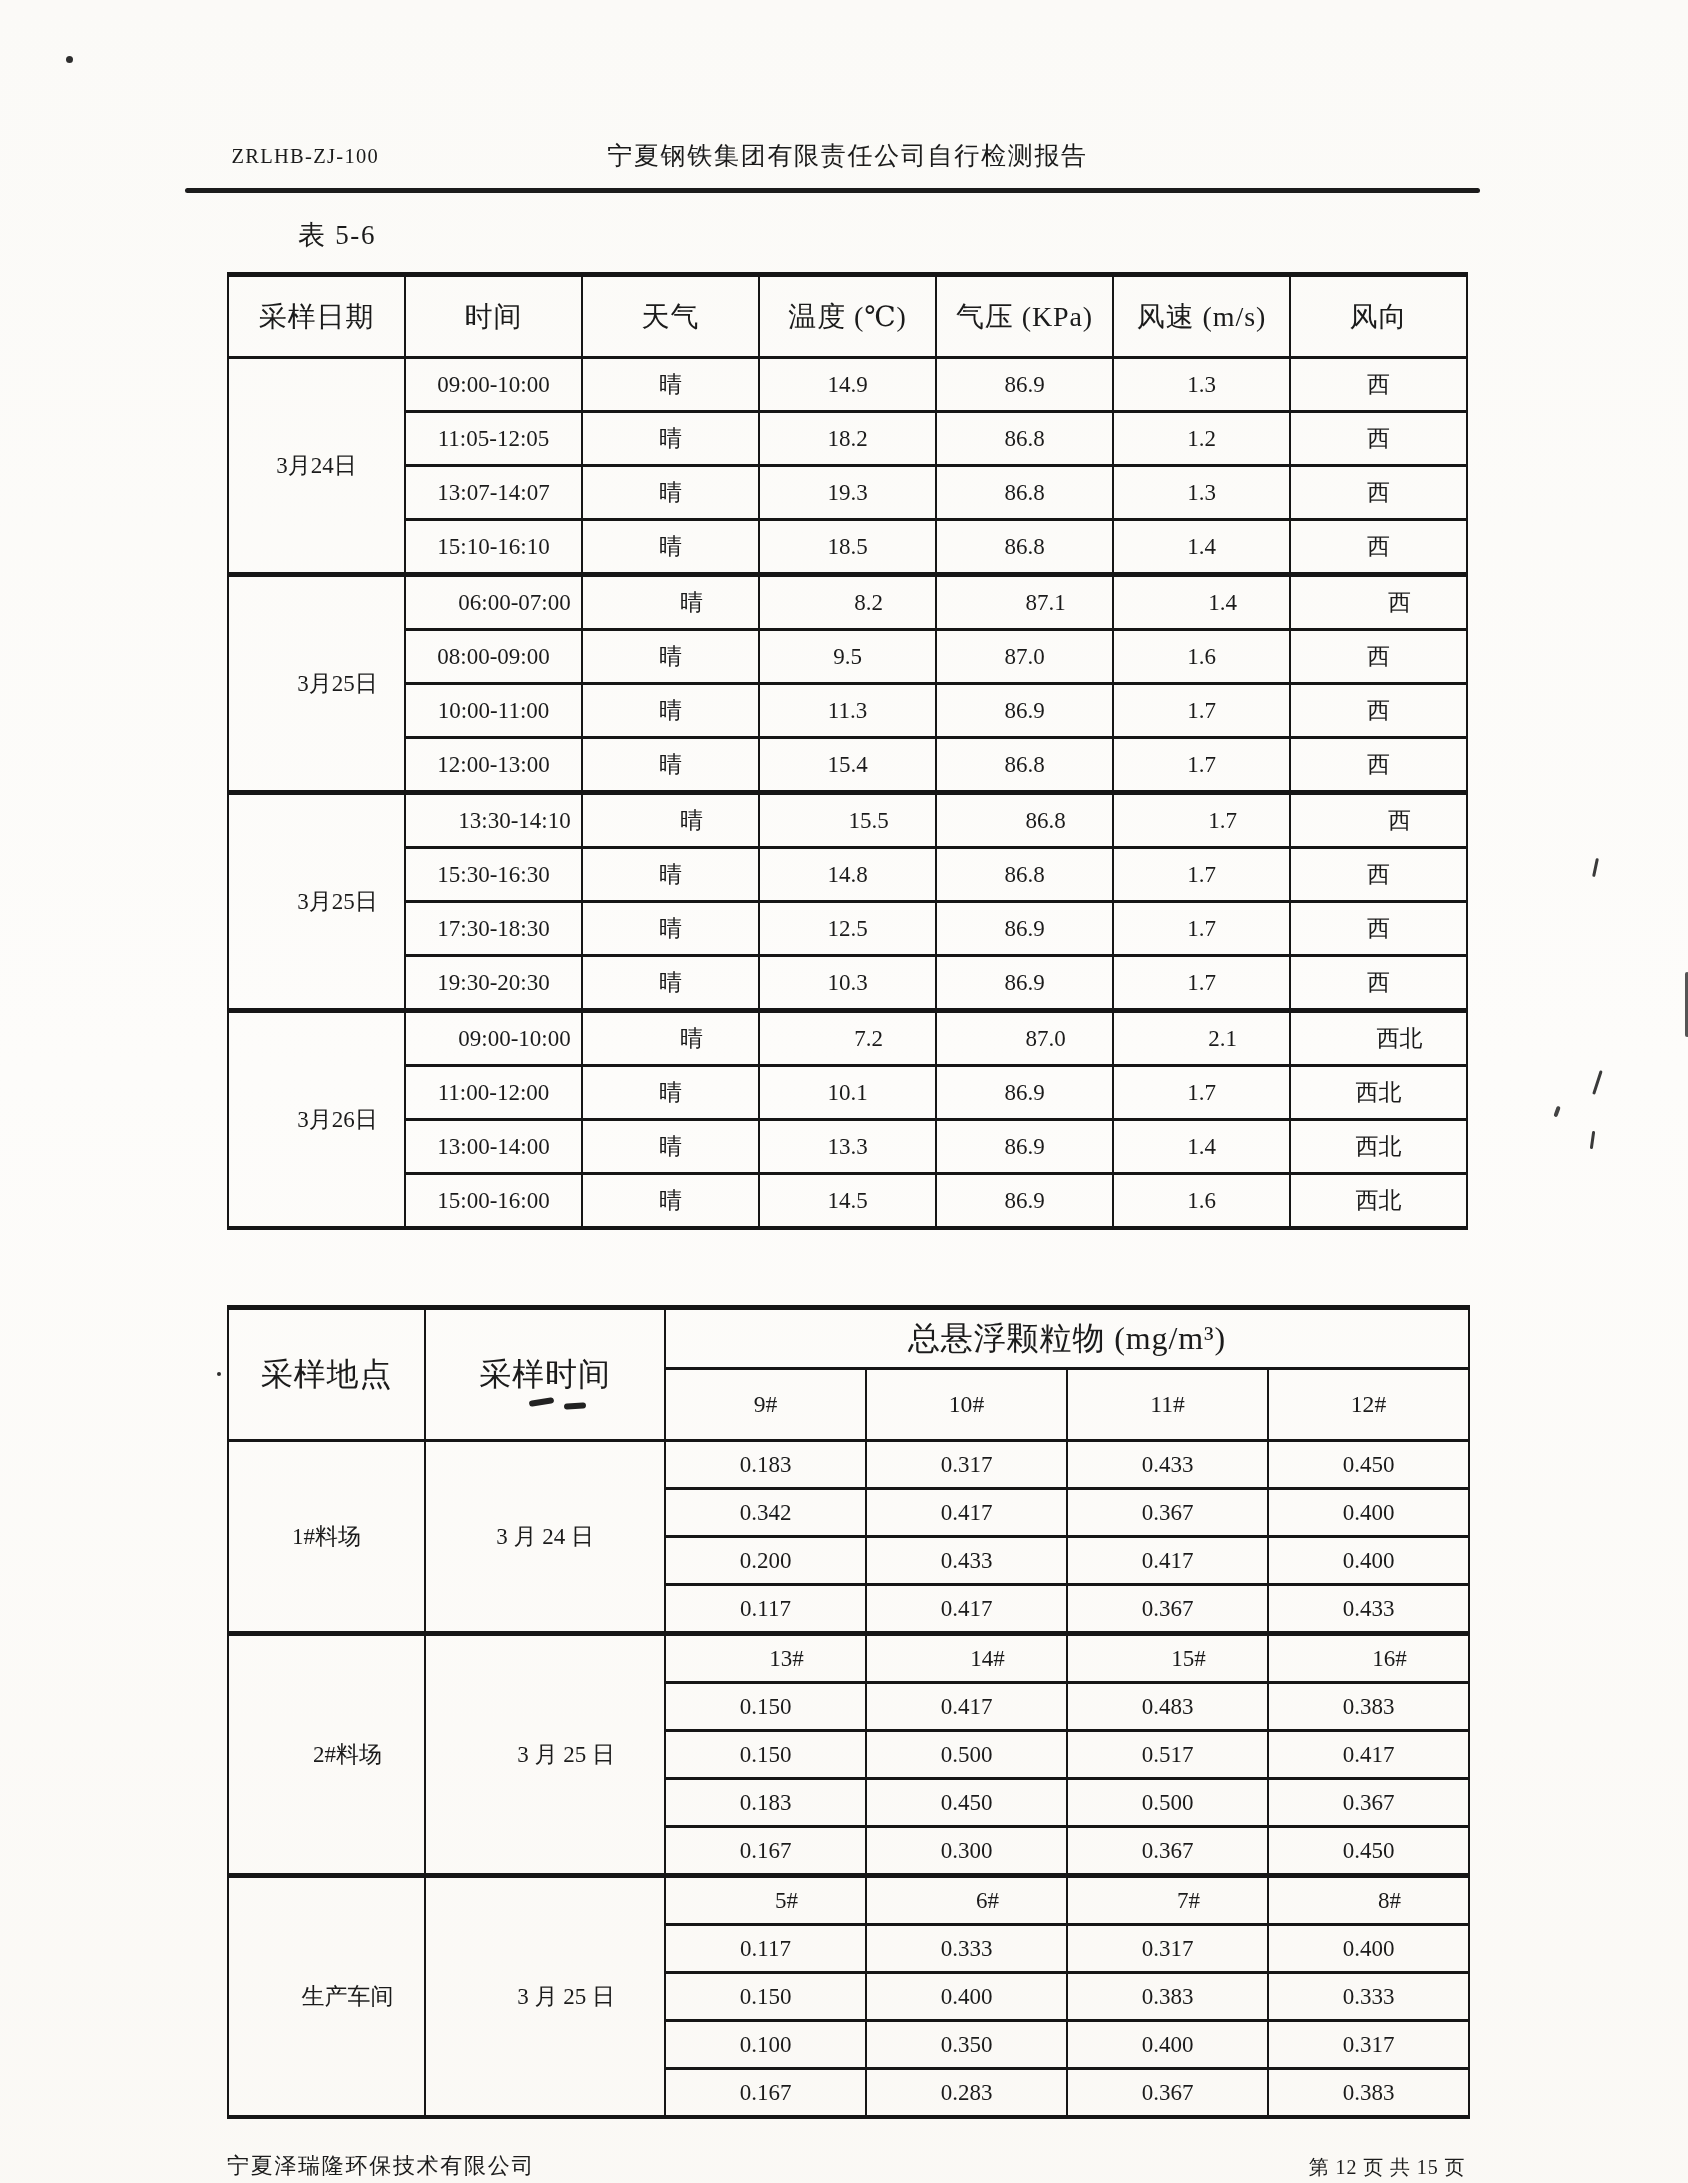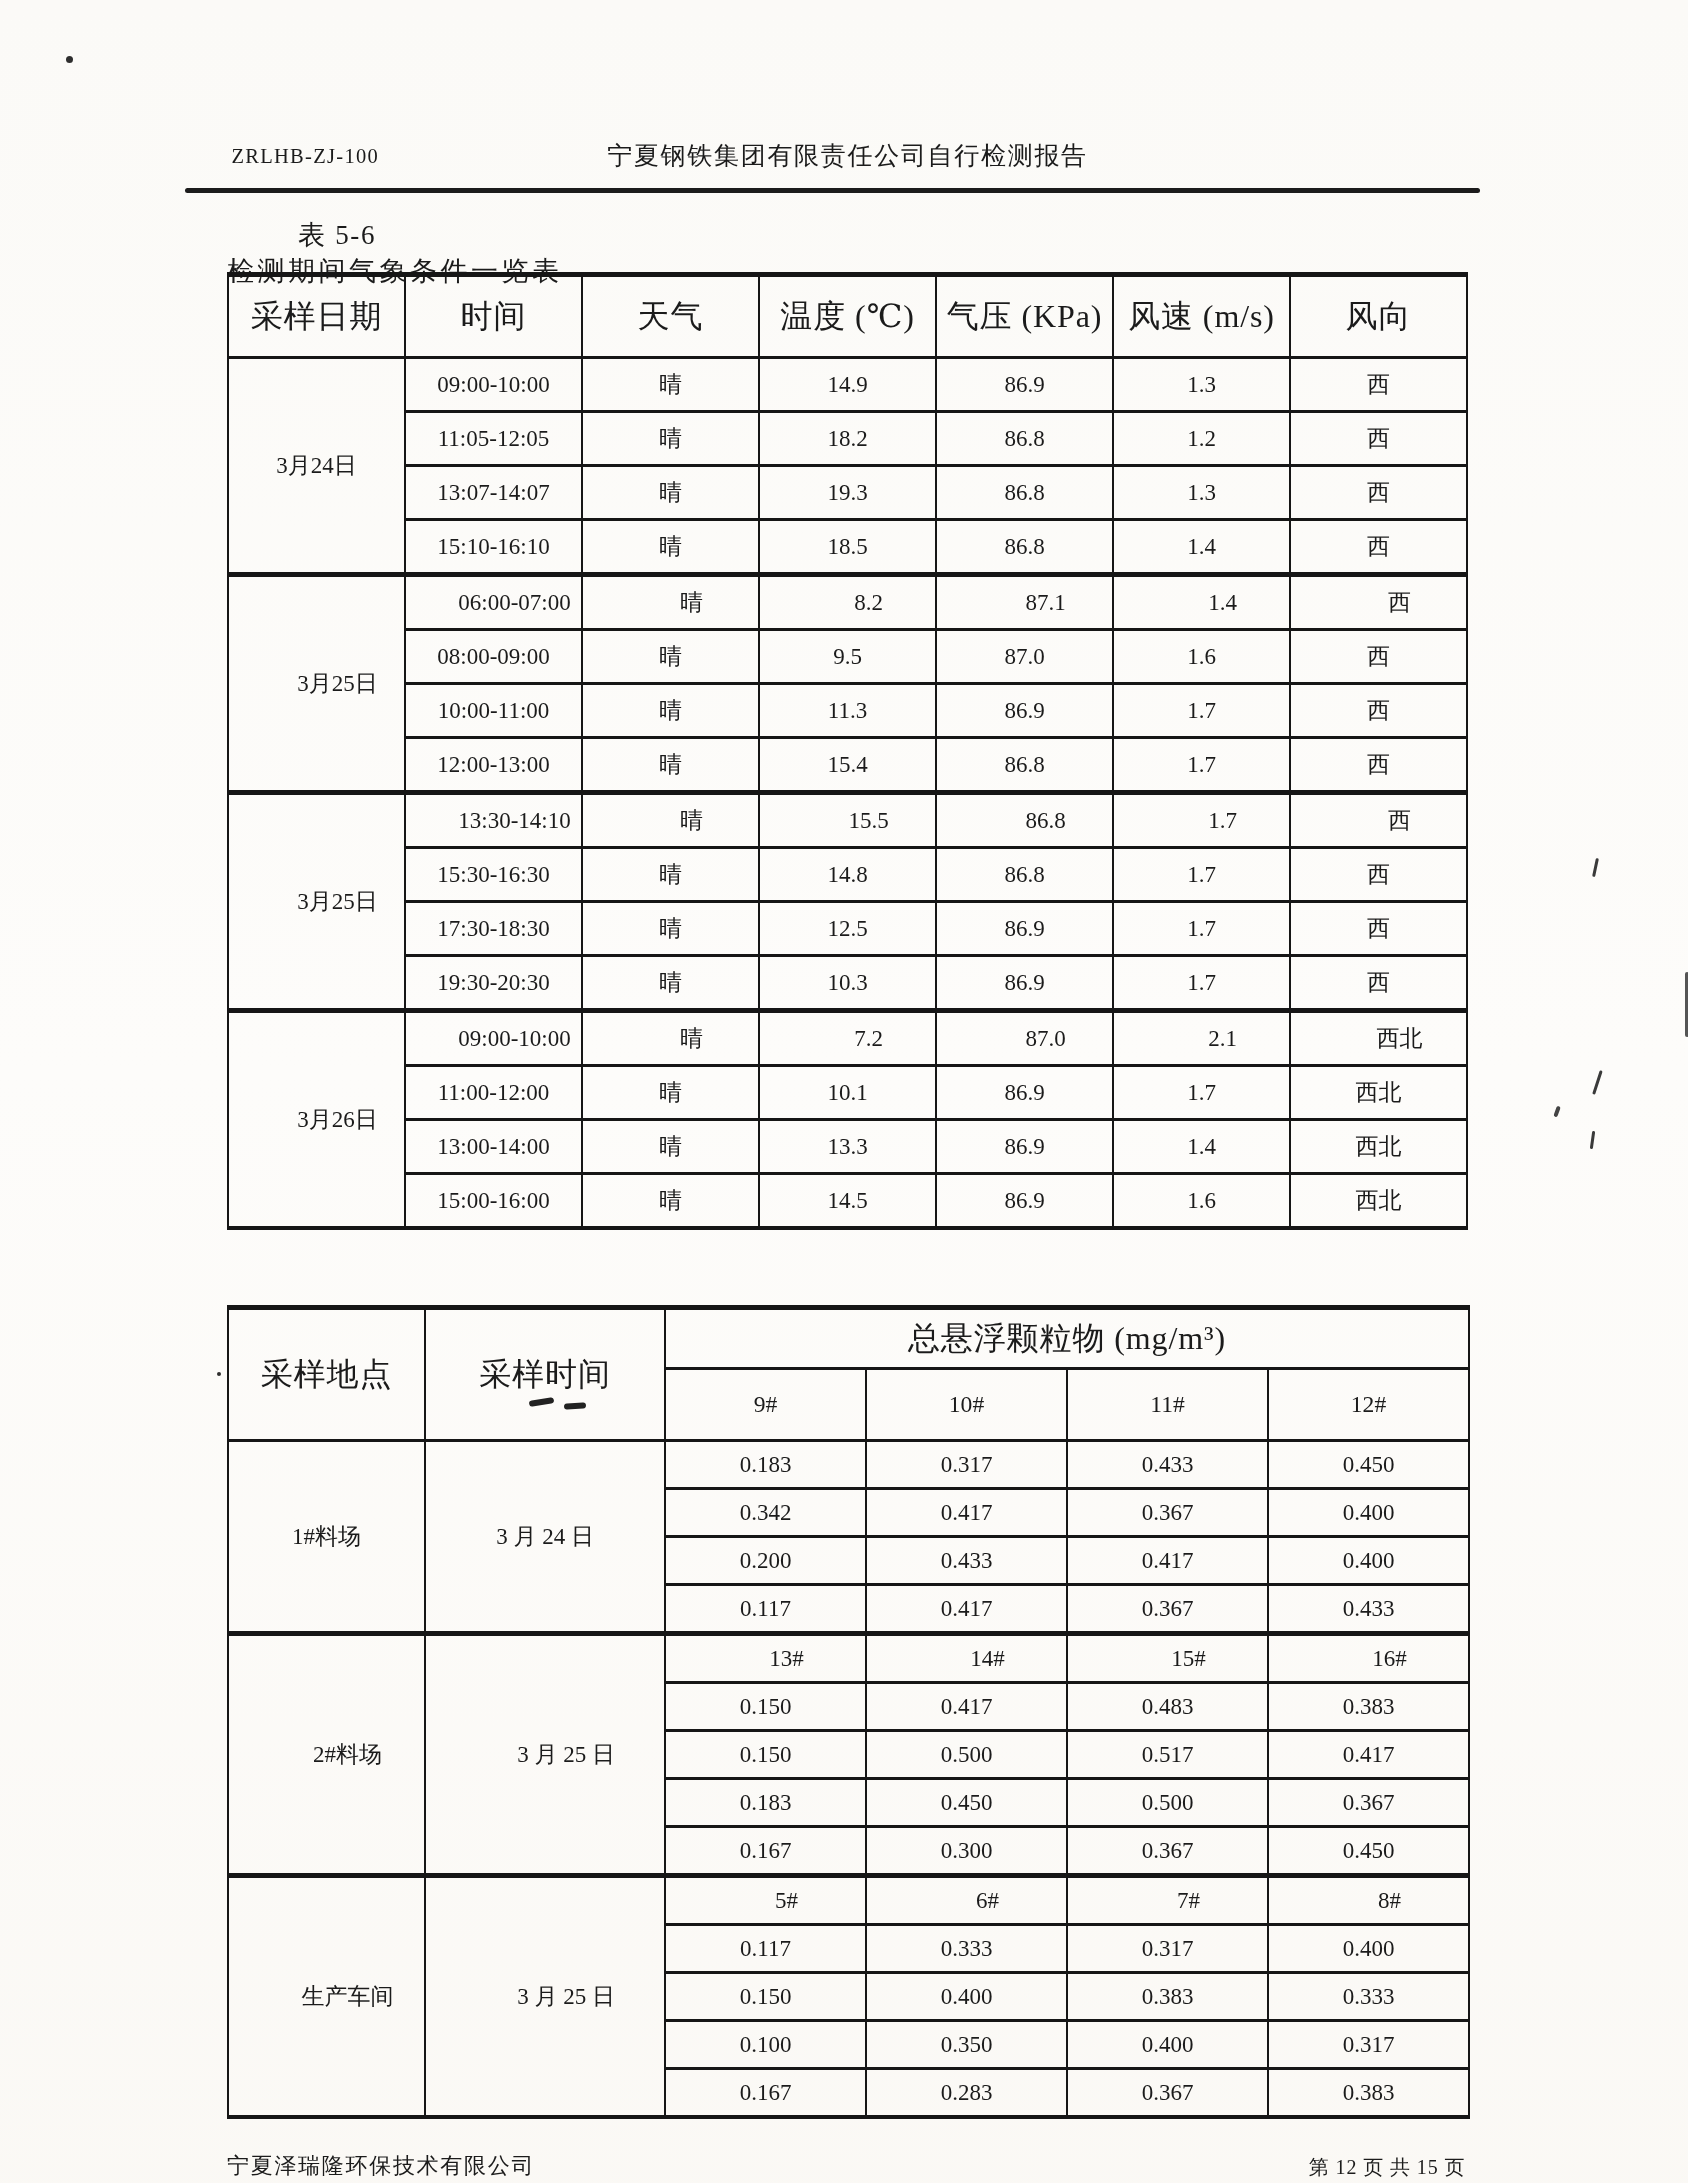--- a/index.html
+++ b/index.html
@@ -28,21 +28,21 @@
 
   
   .tbl { position:absolute; left:227px; width:1241px; border-collapse:collapse; table-layout:fixed;
          border:2.6px solid #161616; border-top-width:5.7px; border-bottom-width:4.4px; }
   .tbl th, .tbl td {
     border:2.2px solid #161616; border-top-width:3.9px; border-bottom-width:3.9px;
     text-align:center; vertical-align:middle; padding:0; font-weight:normal;
     overflow:hidden; white-space:nowrap;
   }
   .tbl56 { top:272px; }
-  .tbl56 th { height:79px; font-size:32px; letter-spacing:0.9px; }
+  .tbl56 th { height:79px; font-size:28px; letter-spacing:0.9px; }
   .tbl56 td { height:51px; font-size:23px; }
   .tbl57 { top:1305px; }
   .tbl57 thead tr.h1 th { height:57px; font-size:32px; letter-spacing:0.9px; }
   .tbl57 thead tr.h2 th { height:69px; font-size:23.6px; }
   .tbl57 td { height:45px; font-size:23px; }
   .g-start td { border-top-width:5.7px;padding-left:42px; }
   .plabel { font-size:23.6px; }
 
   
   .doc-footer { position:absolute; top:2151px; left:227px; width:1241px; }
@@ -59,21 +59,20 @@
 <div class="sheet">
 
   <div class="doc-header">
     <span class="doc-code">ZRLHB-ZJ-100</span>
     <span class="doc-title">宁夏钢铁集团有限责任公司自行检测报告</span>
   </div>
   <div class="header-rule"></div>
 
   <div class="caption caption56">
     <span class="lbl">表 5-6</span>
-    <span class="ttl">检测期间气象条件一览表</span>
     <span class="spacer"></span>
   </div>
 
   <table class="tbl tbl56">
     <colgroup>
         <col style="width:177px">
         <col style="width:177px">
         <col style="width:177px">
         <col style="width:177px">
         <col style="width:177px">

